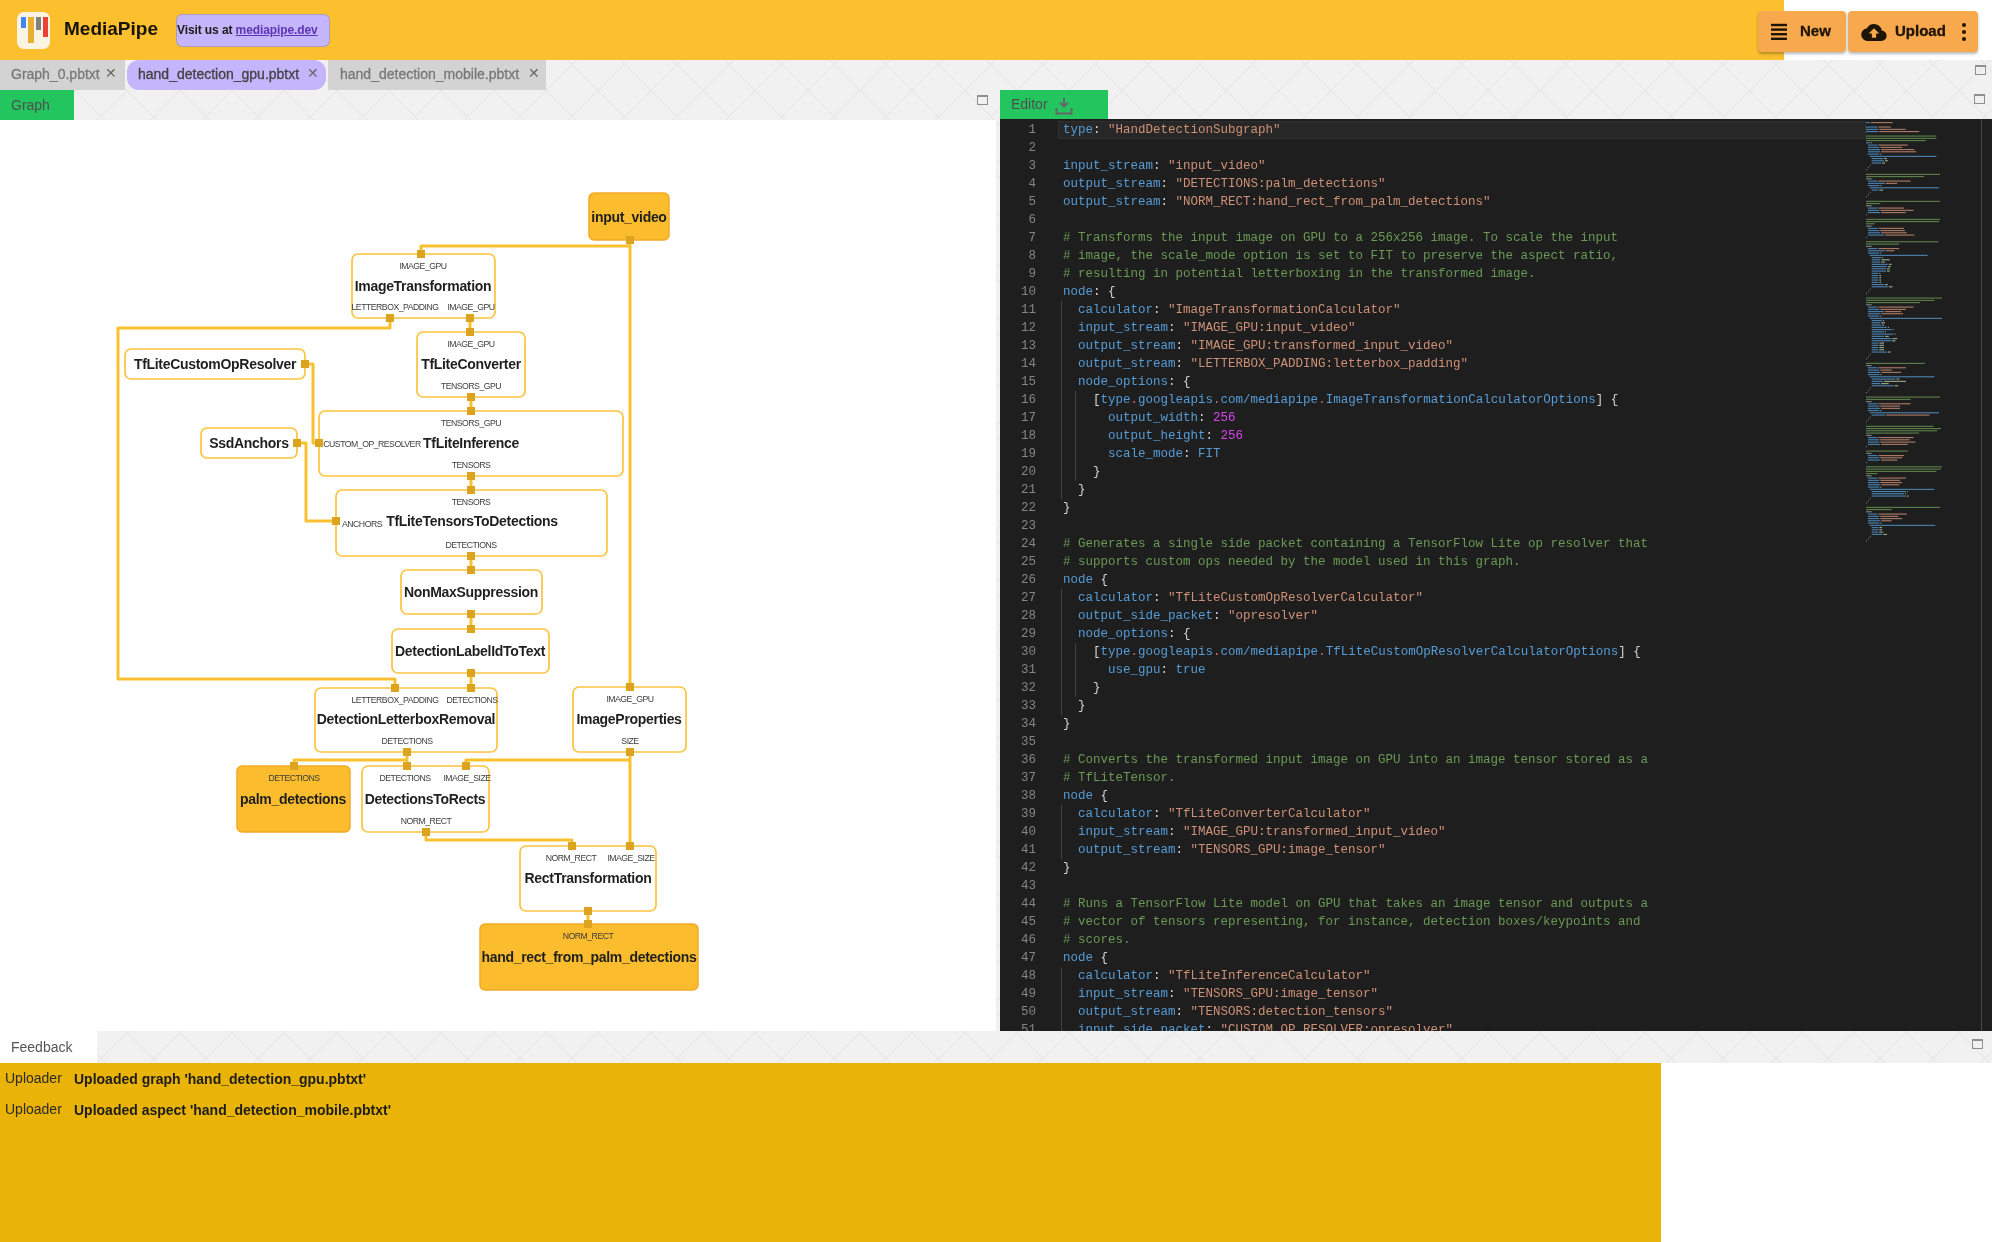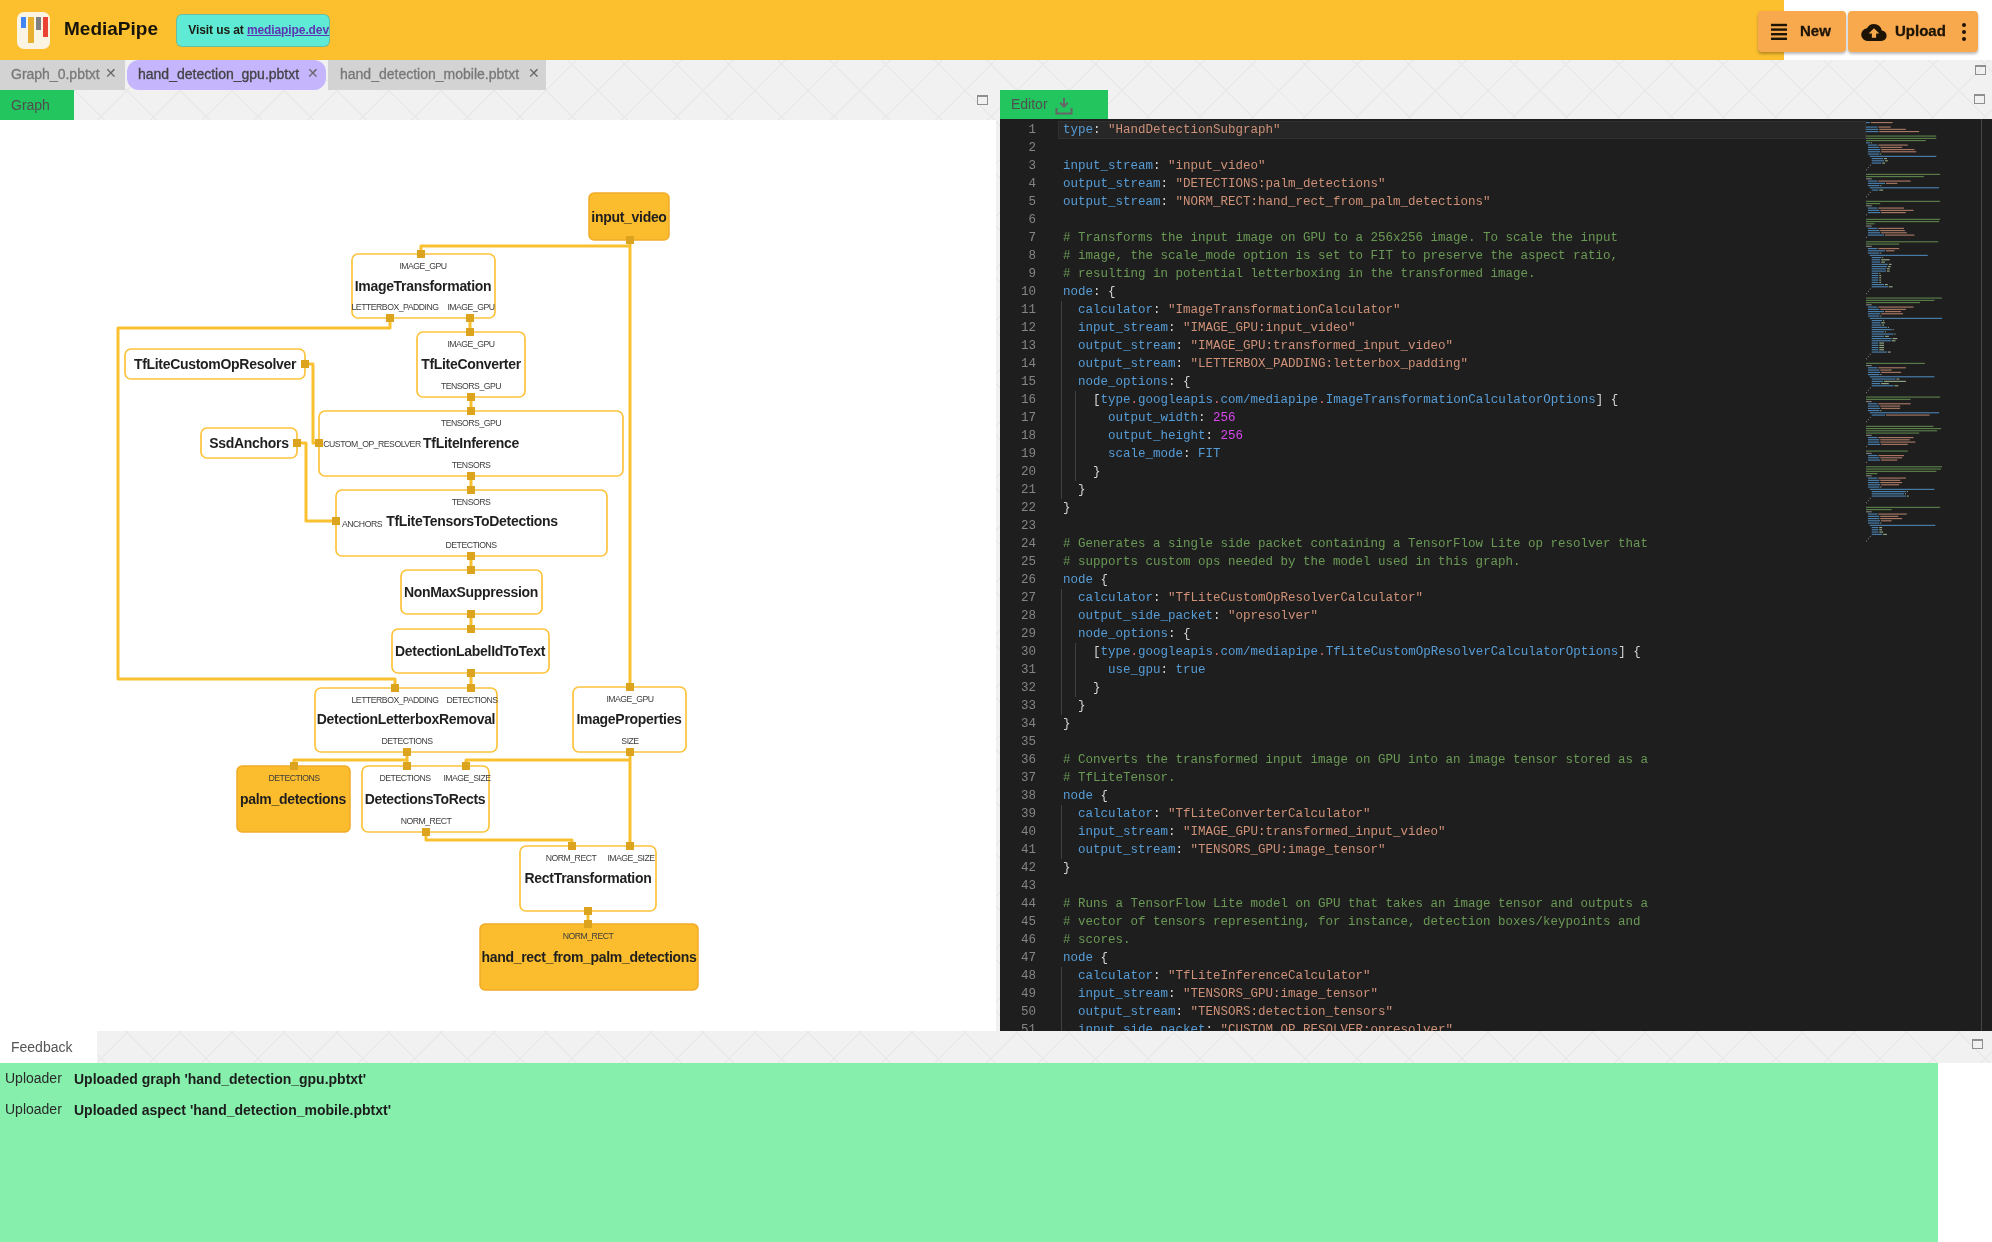--- a/index.html
+++ b/index.html
@@ -11,21 +11,21 @@
   background-image:
    repeating-linear-gradient(45deg, #E9E9E9 0 1.4px, rgba(0,0,0,0) 1.4px 37px),
    repeating-linear-gradient(135deg, #E9E9E9 0 1.4px, rgba(0,0,0,0) 1.4px 37px);
 }
 
 
 #hdr { left:0; top:0; width:1784px; height:60px; background:#FCC02E; }
 #logo { left:17px; top:12px; width:33px; height:37px; background:#FBF4E2; border-radius:7px; }
 #logo .b { position:absolute; }
 #brand { left:64px; top:18px; font-size:19px; font-weight:bold; color:#16130b; }
-#chip { left:176px; top:14px; height:33px; width:154px; text-align:right; padding:0; background:#5eead4; border:1px solid rgba(120,110,70,.35); border-radius:6px; font-size:12px; letter-spacing:-.3px; font-weight:bold; color:#1d1a12; line-height:31px; letter-spacing:-.1px; }
+#chip { left:176px; top:14px; height:33px; width:154px; text-align:left; padding:0; background:#c4b5fd; border:1px solid rgba(120,110,70,.35); border-radius:6px; font-size:12px; letter-spacing:-.3px; font-weight:bold; color:#1d1a12; line-height:31px; letter-spacing:-.1px; }
 #chip a { color:#5E35B1; }
 .btn { top:11px; height:41px; background:#F8A94E; border-radius:4px; box-shadow:0 2px 3px rgba(0,0,0,.28); color:#1d1406; font-size:15px; font-weight:700; -webkit-text-stroke:.3px; }
 #btn-new { left:1758px; width:88px; }
 #btn-up { left:1848px; width:130px; }
 .btn span { position:absolute; top:11px; }
 
 
 #ftabs { left:0; top:60px; width:1992px; height:30px; }
 .ftab { position:absolute; top:0; height:30px; font-size:14px; font-weight:500; color:#787878; background:#D3D3D3; -webkit-text-stroke:.3px; }
 .ftab.on { background:#c4b5fd; color:#424242;border-radius:12px; }
@@ -46,21 +46,21 @@
 .ct { display:inline-block; margin-left:27px; color:#D4D4D4; }
 .ct i { font-style:normal; }
 i.k { color:#569CD6; } i.s { color:#CE9178; } i.c { color:#6A9955; }
 i.n { color:#d946ef; } i.p { color:#D4D4D4; } i.d { color:#D16969; }
 #curline { left:58px; top:2px; width:808px; height:18px; background:#272727; border:1px solid #303030; }
 .guide { position:absolute; width:1px; background:#404040; }
 #eline { left:981px; top:0; width:1px; height:912px; background:#454545; }
 
 
 #fbar { left:0; top:1031px; width:1992px; height:20px; }
-#fpanel { left:0; top:1063px; width:1938px; height:179px; background:#86efac; }
+#fpanel { left:0; top:1063px; width:1661px; height:179px; background:#eab308; }
 .frow { position:absolute; font-size:14px; color:#2a2a2a; }
 </style>
 </head>
 <body>
 <div id="desk" class="abs"></div>
 
 <div id="hdr" class="abs">
   <div id="logo" class="abs">
     <div class="b" style="left:4px;top:5px;width:5px;height:11px;background:#4285F4"></div>
     <div class="b" style="left:11px;top:5px;width:6px;height:26px;background:#E8B031"></div>

